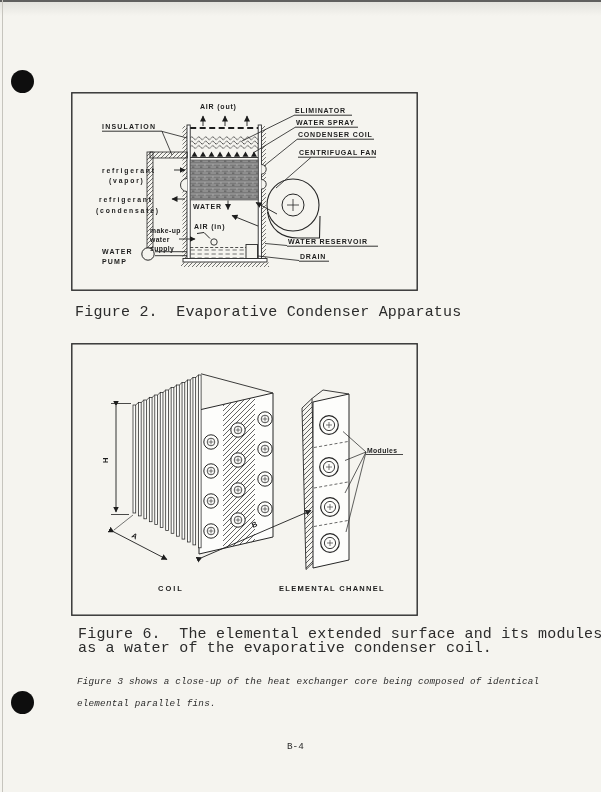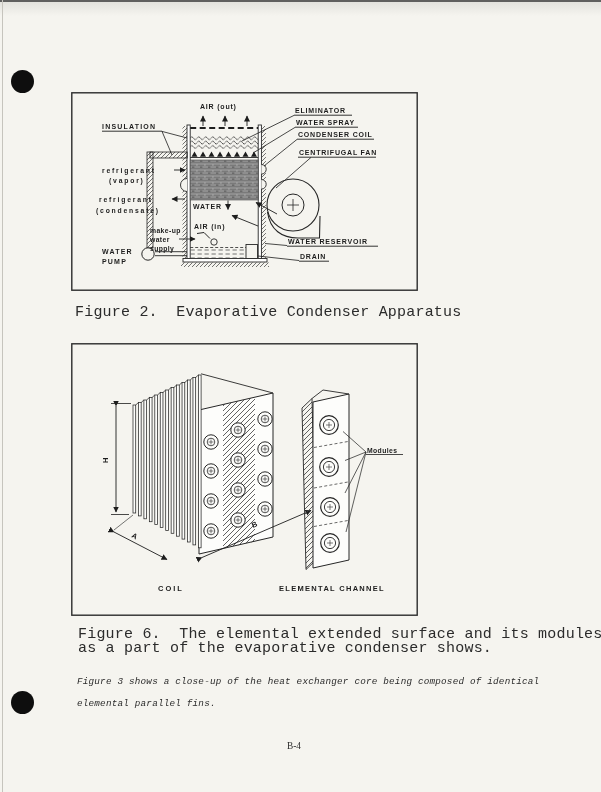--- a/index.html
+++ b/index.html
@@ -19,21 +19,21 @@
   .figbox.f2{top:92px;height:199px;}
   .figbox.f3{top:343px;height:273px;}
   .figbox svg{display:block;width:100%;height:100%;}
   .caption{position:absolute;font-size:15px;letter-spacing:.2px;white-space:pre;}
   .cap2{left:75px;top:304px;}
   .cap3a{left:78px;top:626px;}
   .cap3b{left:78px;top:640px;}
   .bodyline{position:absolute;font-size:9.3px;letter-spacing:.2px;white-space:pre;font-style:italic;}
   .b1{left:77px;top:676px;}
   .b2{left:77px;top:698px;}
-  .pagenum{position:absolute;left:287px;top:741px;font-size:9.3px;font-family:Liberation Serif, serif;}
+  .pagenum{position:absolute;left:287px;top:741px;font-size:9.3px;}
   
   text{font-family:"Liberation Sans","DejaVu Sans",sans-serif;fill:#1d1d1d;}
   .lb{font-size:7px;font-weight:700;letter-spacing:.8px;}
   .lbw{font-size:7px;font-weight:700;letter-spacing:1.2px;}
   .lo{font-size:6.8px;font-weight:700;letter-spacing:1.8px;}
   .sm{font-size:6.8px;font-weight:700;letter-spacing:.4px;}
   .big{font-size:7.5px;font-weight:700;letter-spacing:2px;}
   .big2{font-size:7.5px;font-weight:700;letter-spacing:1.3px;}
   .dim{font-size:7.5px;font-weight:700;}
   line,path,polyline{stroke-linecap:butt;}
@@ -335,19 +335,19 @@
         <line x1="295" y1="109" x2="274" y2="117.5" stroke-width="0.7"></line>
         <line x1="295" y1="109" x2="274" y2="150" stroke-width="0.7"></line>
         <line x1="295" y1="109" x2="275" y2="189" stroke-width="0.7"></line>
       </g>
 
       <text x="100" y="248" class="big" text-anchor="middle">COIL</text>
       <text x="261" y="248" class="big2" text-anchor="middle">ELEMENTAL CHANNEL</text>
     </svg>
   </div>
   <div class="caption cap3a">Figure 6.  The elemental extended surface and its modules</div>
-  <div class="caption cap3b">as a part of the evaporative condenser shows.</div>
+  <div class="caption cap3b">as a water of the evaporative condenser coil.</div>
 
   <div class="bodyline b1">Figure 3 shows a close-up of the heat exchanger core being composed of identical</div>
   <div class="bodyline b2">elemental parallel fins.</div>
 
   <div class="pagenum">B-4</div>
 </div>
 
 </body></html>

